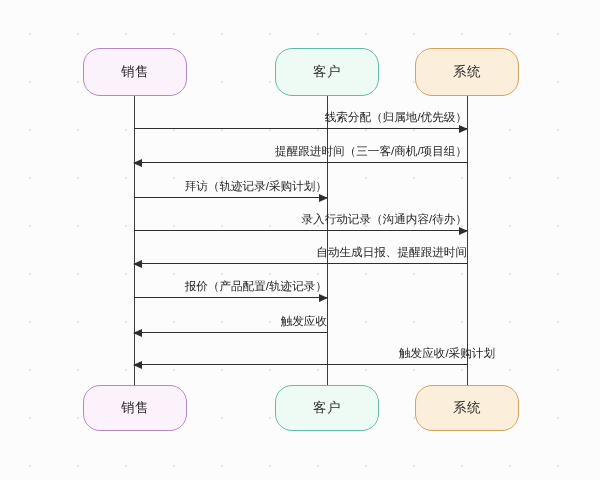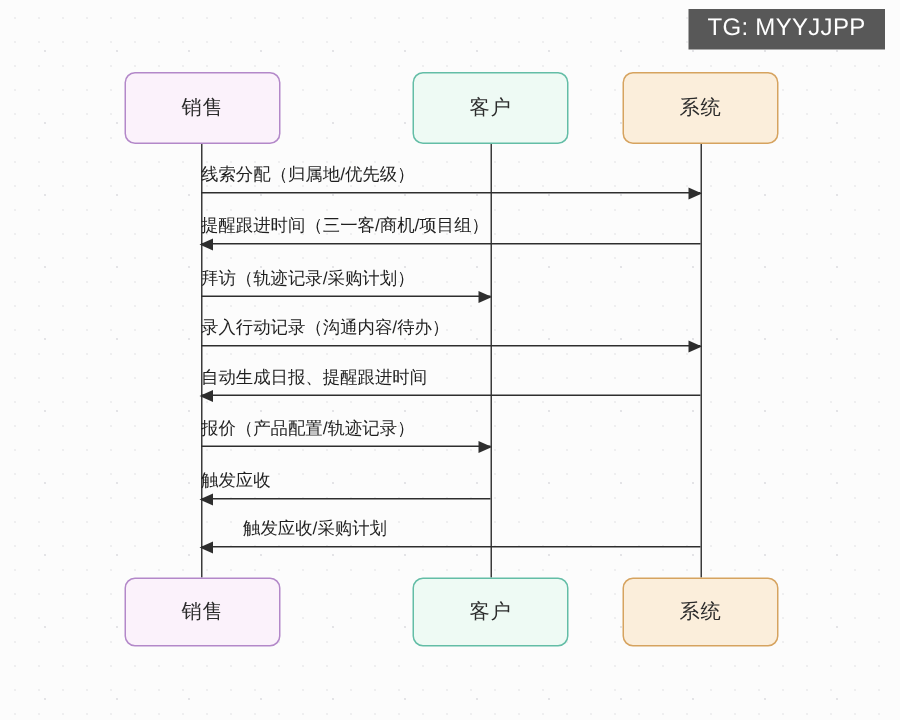--- a/index.html
+++ b/index.html
@@ -21,21 +21,21 @@
     background-image:
       radial-gradient(circle, rgba(170,170,180,0.30) 0.7px, rgba(255,255,255,0) 0.8px),
       radial-gradient(circle, rgba(170,170,180,0.16) 0.6px, rgba(255,255,255,0) 0.7px);
     background-size: 48px 48px, 16px 16px;
     background-position: 6px 10px, 2px 4px;
   }
   
   .actor-box {
     position: absolute;
     box-sizing: border-box;
-    border-radius: 7px;
+    border-radius: 17px;
     border-width: 1.4px;
     border-style: solid;
     display: flex;
     align-items: center;
     justify-content: center;
     z-index: 5;
     text-align: right;
   }
   .actor-label {
     font-size: 13.5px;
@@ -72,21 +72,21 @@
     border-left: 9px solid #2e2e2e;
   }
   .arrowhead.left {
     left: -1px;
     border-top: 4.5px solid transparent;
     border-bottom: 4.5px solid transparent;
     border-right: 9px solid #2e2e2e;
   }
   .msg-label {
     position: absolute;
-    text-align: left;
+    text-align: right;
     font-size: 11.6px;
     color: #1f1f1f;
     white-space: nowrap;
     line-height: 1;
     z-index: 4;
     font-weight: 500;
   }
   
   .watermark {
     position: absolute;
@@ -167,15 +167,14 @@
   <div class="actor-box" id="actor-bot-sales" style="left: 83px; top: 385px; width: 104px; height: 46px; background: rgb(251, 242, 251); border-color: rgb(179, 136, 201);">
     <span class="actor-label">销售</span>
   </div>
   <div class="actor-box" id="actor-bot-customer" style="left: 275px; top: 385px; width: 104px; height: 46px; background: rgb(238, 250, 244); border-color: rgb(99, 189, 166);">
     <span class="actor-label">客户</span>
   </div>
   <div class="actor-box" id="actor-bot-system" style="left: 415px; top: 385px; width: 104px; height: 46px; background: rgb(251, 238, 219); border-color: rgb(214, 163, 95);">
     <span class="actor-label">系统</span>
   </div>
 
-  <div class="watermark" id="wm-tg">TG: MYYJJPP</div>
 
 </div>
 
 </body></html>

